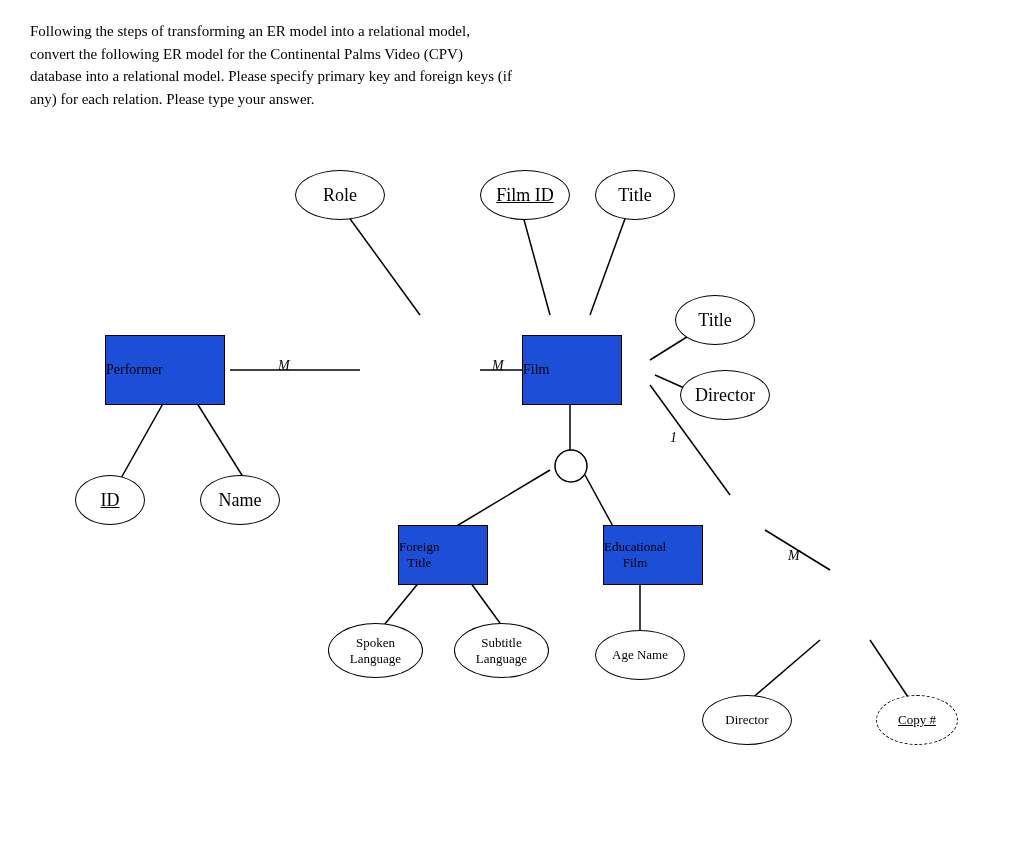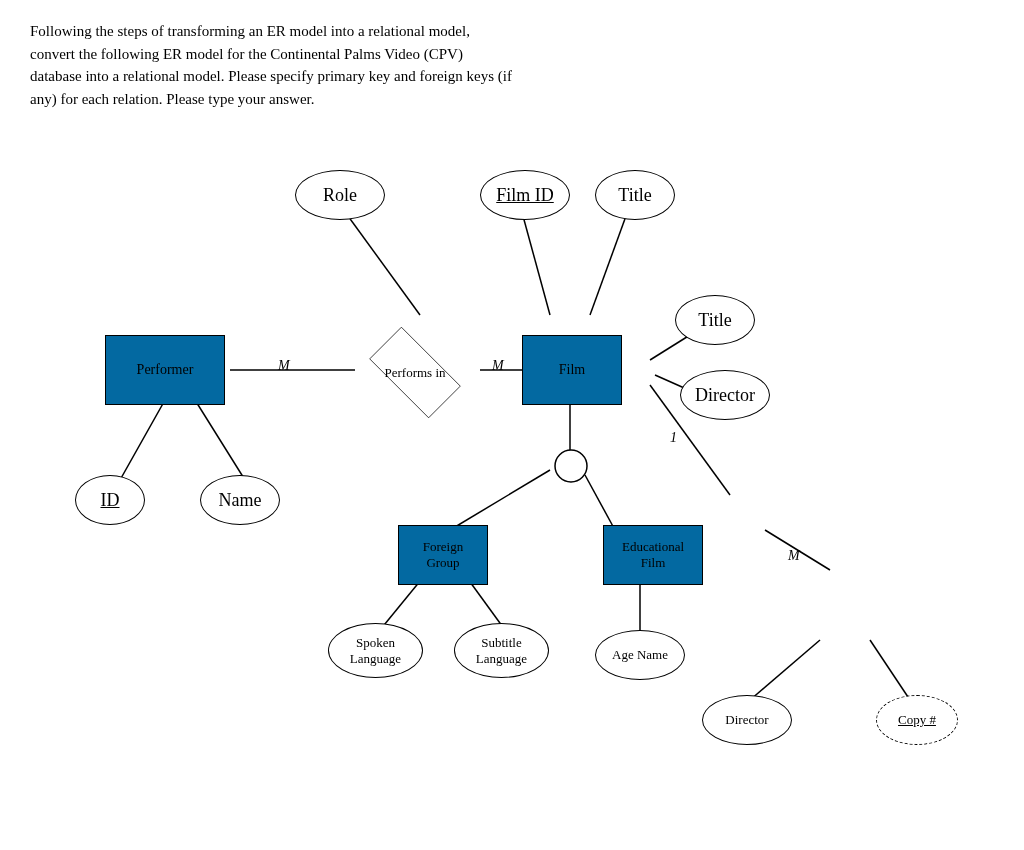--- a/index.html
+++ b/index.html
@@ -36,24 +36,24 @@
     
     .ellipse-dashed {
       border-style: dashed;
     }
     
     .rectangle {
       position: absolute;
       border: 1.5px solid #000;
       display: flex;
       align-items: center;
-      justify-content: center;
+      justify-content: flex-start;
       text-align: center;
       font-size: 14px;
-      background: #0369a1;
+      background: #1d4ed8;
     }
     
     .rectangle-double {
       position: absolute;
       border: 1.5px solid #000;
       display: flex;
       align-items: center;
       justify-content: center;
       text-align: center;
       font-size: 14px;
@@ -197,23 +197,20 @@
   </div>
 
   <div class="ellipse" style="left:650px; top:230px; width:90px; height:50px;">
     <span>Director</span>
   </div>
 
   <div class="rectangle" style="left:75px; top:195px; width:120px; height:70px;">
     <span>Performer</span>
   </div>
 
-  <div class="diamond" style="left:325px; top:200px; width:120px; height:65px;">
-    <span style="font-size:13px; z-index:1; position:relative;">Performs in</span>
-  </div>
 
   <div class="rectangle" style="left:492px; top:195px; width:100px; height:70px;">
     <span>Film</span>
   </div>
 
   <span class="label-m" style="left:248px; top:218px;">M</span>
 
   <span class="label-m" style="left:462px; top:218px;">M</span>
 
   <div class="ellipse" style="left:45px; top:335px; width:70px; height:50px;">
@@ -225,21 +222,21 @@
   </div>
 
   <svg style="position:absolute; left:523px; top:308px; width:36px; height:36px;">
     <circle cx="18" cy="18" r="16" fill="white" stroke="black" stroke-width="1.5"></circle>
   </svg>
 
   <span class="label-m" style="left:640px; top:290px;">1</span>
 
   <div class="rectangle" style="left:368px; top:385px; width:90px; height:60px; font-size:13px;">
     <span style="white-space:pre-line;">Foreign
-Group</span>
+Title</span>
   </div>
 
   <div class="rectangle" style="left:573px; top:385px; width:100px; height:60px; font-size:13px;">
     <span style="white-space:pre-line; text-align:center;">Educational
 Film</span>
   </div>
 
   <div class="ellipse" style="left:298px; top:483px; width:95px; height:55px; font-size:13px;">
     <span style="white-space:pre-line; text-align:center;">Spoken
 Language</span>

